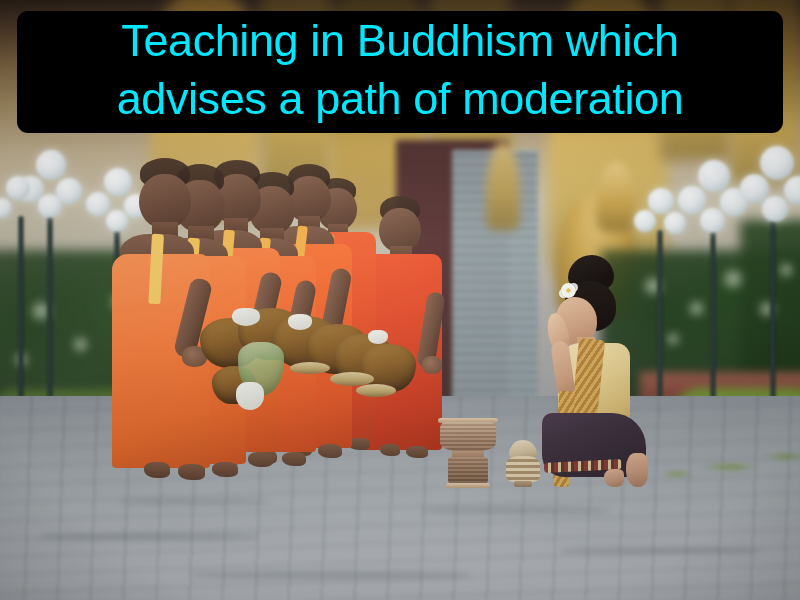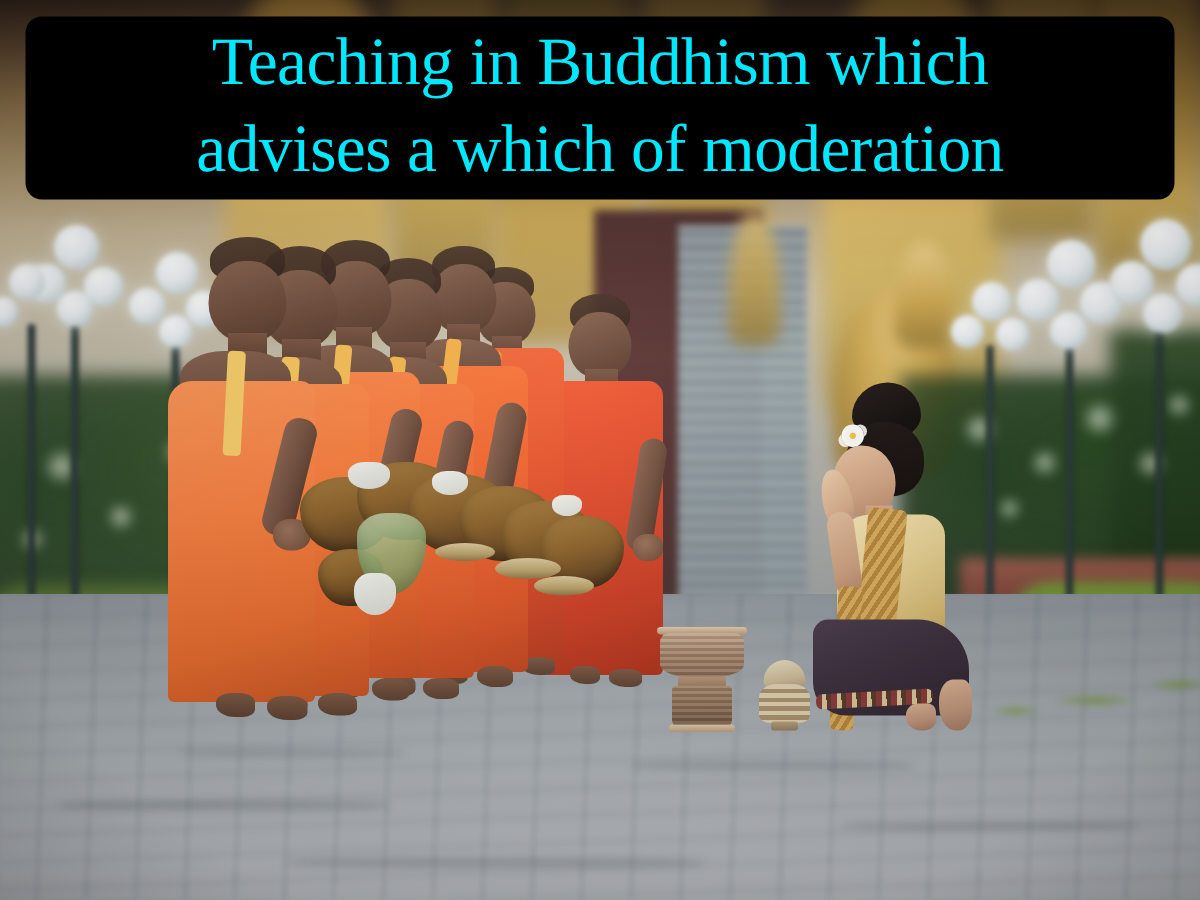--- a/index.html
+++ b/index.html
@@ -469,21 +469,21 @@
     border-radius: 11px;
     display: flex;
     flex-direction: column;
     align-items: center;
     justify-content: center;
     box-sizing: border-box;
     padding: 2px 10px 6px 10px;
   }
   .caption-line {
     color: #00e8ff;
-    font-family: Liberation Serif, serif;
+    font-family: Liberation Sans, sans-serif;
     font-size: 45px;
     line-height: 58px;
     font-weight: 400;
     letter-spacing: -0.4px;
     white-space: nowrap;
     text-align: center;
   }
 </style>
 </head>
 <body>
@@ -723,16 +723,16 @@
       <div class="w-skirt-hem" style="left:14px; top:206px; width:78px; height:10px; transform:rotate(-3deg);"></div>
       <div class="w-foot" style="left:96px; top:198px; width:22px; height:34px;"></div>
       <div class="w-foot" style="left:74px; top:214px; width:20px; height:18px;"></div>
     </div>
 
     <div class="grade"></div>
   </div>
 
   <div class="caption-box">
     <div class="caption-line">Teaching in Buddhism which</div>
-    <div class="caption-line">advises a which of moderation</div>
+    <div class="caption-line">advises a path of moderation</div>
   </div>
 
 </div>
 
 </body></html>

